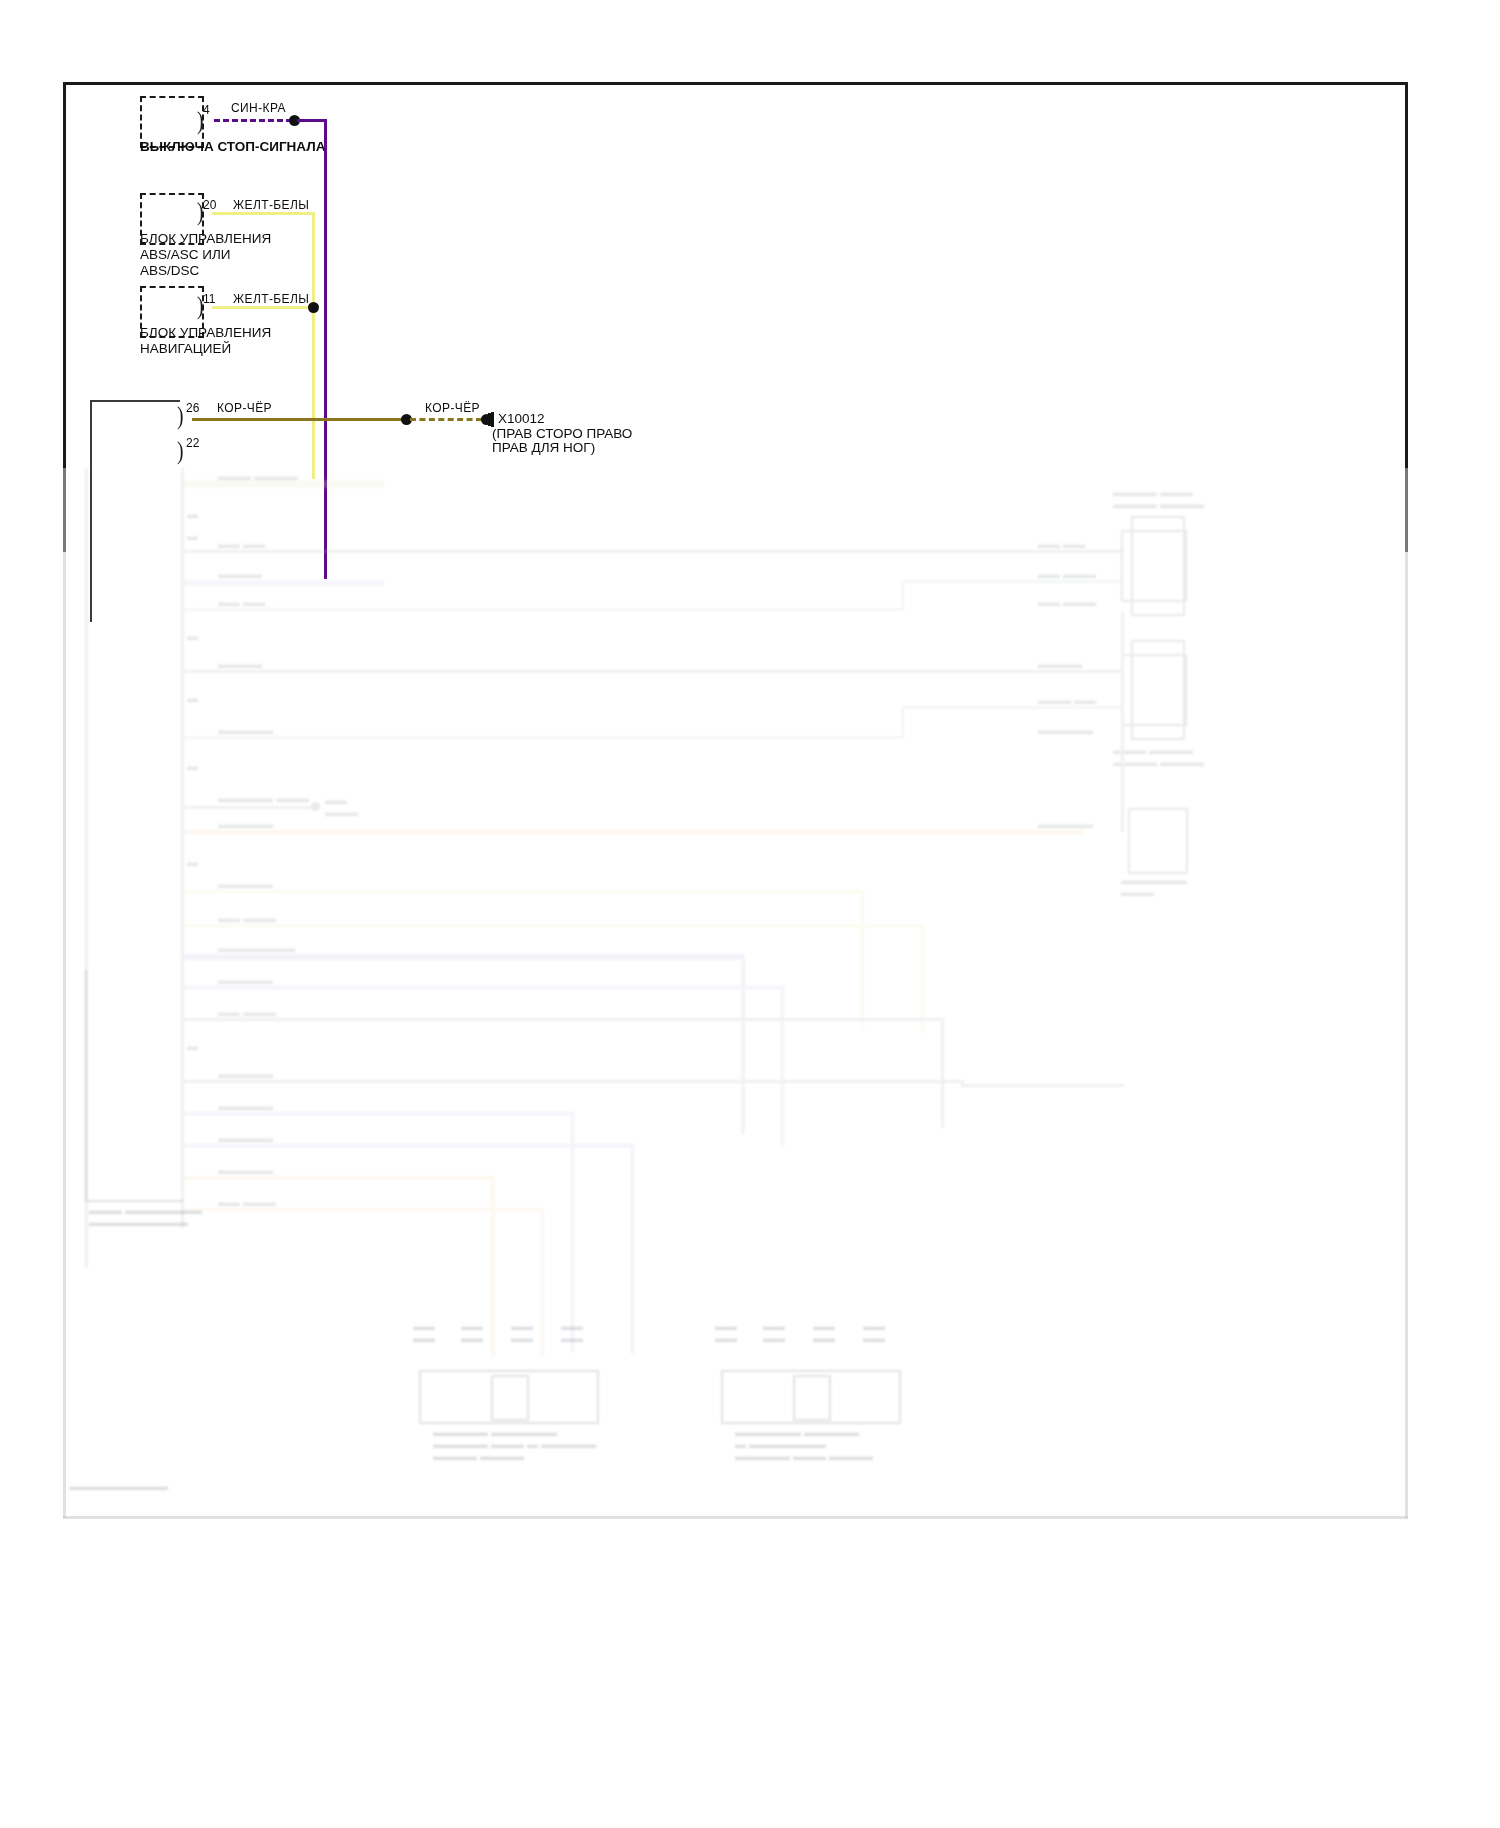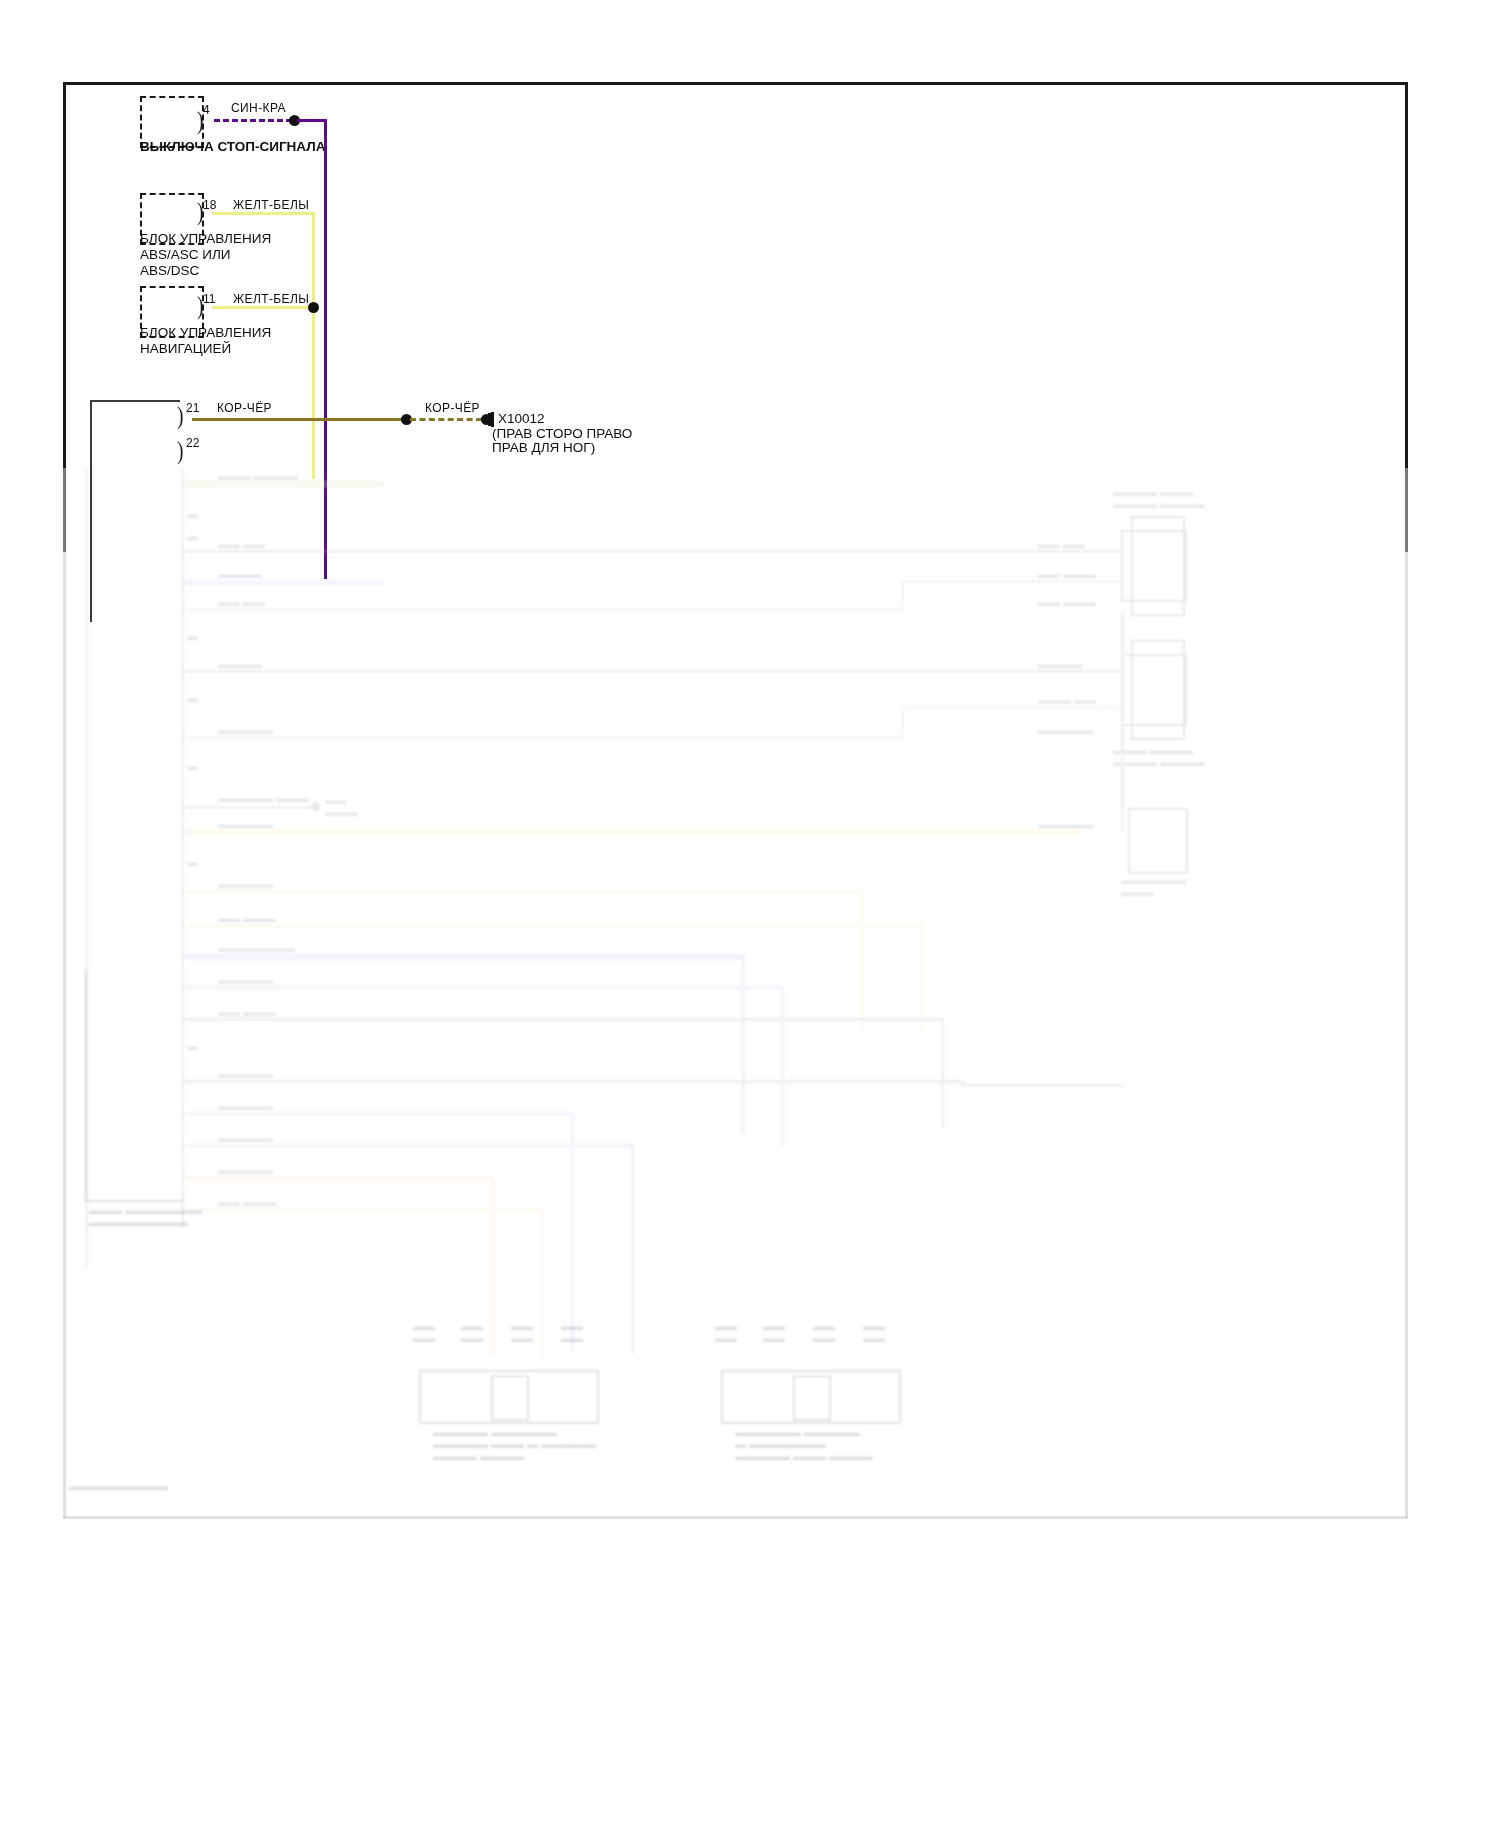--- a/index.html
+++ b/index.html
@@ -63,41 +63,41 @@
   <div class="lbl" style="left:140px;top:139px;font-weight:bold;">ВЫКЛЮЧА СТОП-СИГНАЛА</div>
   <div class="wname" style="left:231px;top:101px;">СИН-КРА</div>
 
   <div class="w dash-purple" style="left:214px;top:119px;width:78px;"></div>
   <div class="node" style="left:289px;top:115px;"></div>
   <div class="w h purple" style="left:297px;top:119px;width:30px;"></div>
   <div class="w v purple" style="left:324px;top:119px;height:460px;"></div>
 
   <div class="dbox" style="left:140px;top:193px;width:60px;height:48px;"></div>
   <div class="conn" style="left:196px;top:199px;">)</div>
-  <div class="pinno" style="left:203px;top:198px;">18</div>
+  <div class="pinno" style="left:203px;top:198px;">20</div>
   <div class="lbl" style="left:140px;top:231px;">БЛОК УПРАВЛЕНИЯ
 ABS/ASC ИЛИ
 ABS/DSC</div>
   <div class="wname" style="left:233px;top:198px;">ЖЕЛТ-БЕЛЫ</div>
   <div class="w h yellow" style="left:212px;top:212px;width:103px;"></div>
   <div class="w v yellow" style="left:312px;top:212px;height:267px;"></div>
 
   <div class="dbox" style="left:140px;top:286px;width:60px;height:48px;"></div>
   <div class="conn" style="left:196px;top:293px;">)</div>
   <div class="pinno" style="left:203px;top:292px;">11</div>
   <div class="lbl" style="left:140px;top:325px;">БЛОК УПРАВЛЕНИЯ
 НАВИГАЦИЕЙ</div>
   <div class="wname" style="left:233px;top:292px;">ЖЕЛТ-БЕЛЫ</div>
   <div class="w h yellow" style="left:212px;top:306px;width:103px;"></div>
   <div class="node" style="left:308px;top:302px;"></div>
 
   <div class="solidbox" style="left:90px;top:400px;width:88px;height:220px;border-left:2px solid #3a3a3a;border-top:2px solid #3a3a3a;border-bottom:none;"></div>
 
   <div class="conn" style="left:176px;top:403px;">)</div>
-  <div class="pinno" style="left:186px;top:401px;">21</div>
+  <div class="pinno" style="left:186px;top:401px;">26</div>
   <div class="wname" style="left:217px;top:401px;">КОР-ЧЁР</div>
   <div class="w h brown" style="left:192px;top:418px;width:215px;"></div>
 
   <div class="conn" style="left:176px;top:438px;">)</div>
   <div class="pinno" style="left:186px;top:436px;">22</div>
 
   <div class="node" style="left:401px;top:414px;"></div>
   <div class="w dash-brown" style="left:410px;top:418px;width:72px;"></div>
   <div class="wname" style="left:425px;top:401px;">КОР-ЧЁР</div>
   <div class="node" style="left:481px;top:414px;"></div>

